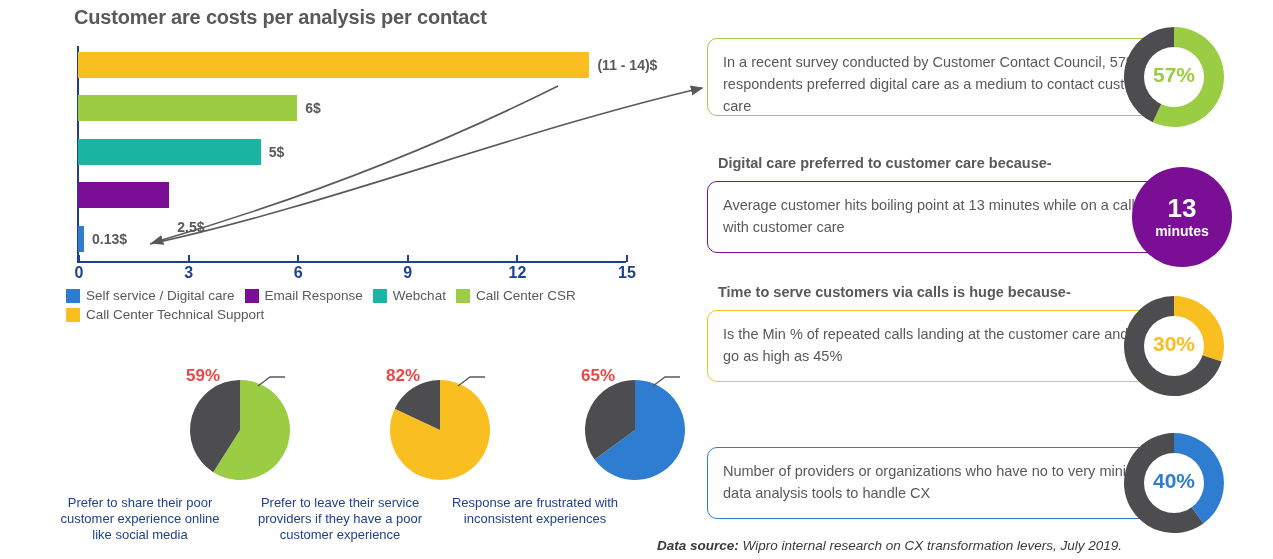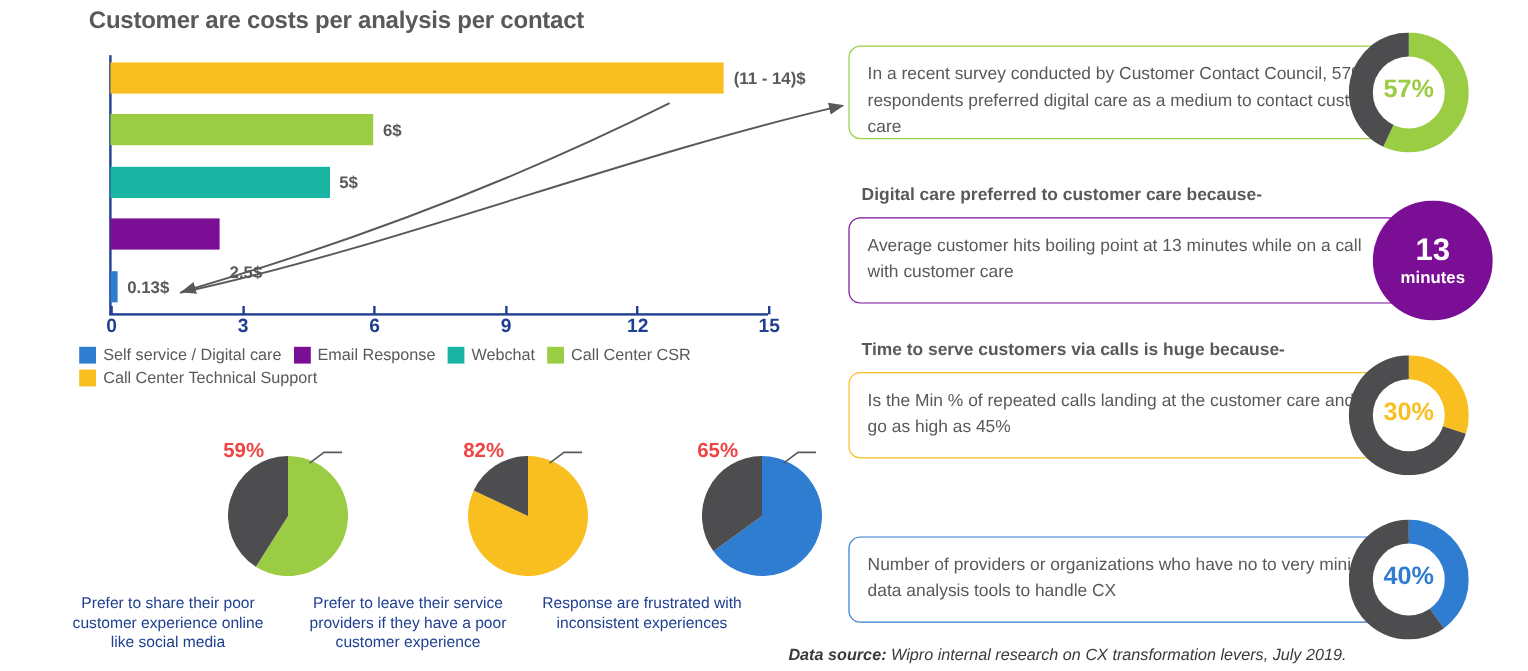--- a/index.html
+++ b/index.html
@@ -10,21 +10,21 @@
   }
   .root{position:absolute;left:0;top:0;width:1273px;height:559px;}
 
   
   .chart-title{
     position:absolute;left:74px;top:6px;
     font-size:20px;font-weight:bold;color:#58595b;
     letter-spacing:-0.2px;white-space:nowrap;
   }
 
-  .barchart{position:absolute;left:18px;top:0;width:660px;height:290px;}
+  .barchart{position:absolute;left:4px;top:0;width:660px;height:290px;}
   .axis-line{position:absolute;background:#1f3f91;}
   .yaxis{left:73px;top:46px;width:2px;height:216px;}
   .xaxis{left:73px;top:261px;height:2px;width:549px;}
   .tick{position:absolute;width:2px;height:7px;background:#1f3f91;top:255px;}
   .ticklabel{
     position:absolute;top:264px;font-size:16px;font-weight:bold;
     color:#1f3f91;transform:translateX(-50%);
   }
   .bar{position:absolute;height:26px;}
   .barlabel{
@@ -185,21 +185,21 @@
             <path d="M 50 50 L 50 0 A 50 50 0 1 1 28.711035421746363 95.24135262330097 Z" fill="#9ACD43"></path>
             <path d="M 50 50 L 28.711035421746363 95.24135262330097 A 50 50 0 0 1 49.99999999999999 0 Z" fill="#4D4D4F"></path>
             <circle cx="50" cy="50" r="30" fill="#ffffff"></circle>
           </svg><div class="badge-num" style="top: 36px; font-size: 21px; color: rgb(154, 205, 67);">57%</div></div>
       </div>
       <div class="card-group" style="top: 155px; height: 112px;">
         <div class="card-heading" style="top: 0px;">Digital care preferred to customer care because-</div>
         <div class="card-box" style="top: 26px; height: 72px; border-color: rgb(122, 15, 150);">
           <div class="card-text">Average customer hits boiling point at 13 minutes while on a call with customer care</div>
         </div>
-        <div class="badge" style="left: 484px; top: 12px;"><svg width="100" height="100">
+        <div class="badge" style="left: 472px; top: 12px;"><svg width="100" height="100">
             <circle cx="50" cy="50" r="50" fill="#7A0F96"></circle>
           </svg><div class="badge-num" style="top: 26px; font-size: 26px; color: rgb(255, 255, 255);">13</div><div class="badge-num" style="top: 56px; font-size: 14px; color: rgb(255, 255, 255);">minutes</div></div>
       </div>
       <div class="card-group" style="top: 284px; height: 112px;">
         <div class="card-heading" style="top: 0px;">Time to serve customers via calls is huge because-</div>
         <div class="card-box" style="top: 26px; height: 72px; border-color: rgb(249, 190, 32);">
           <div class="card-text">Is the Min % of repeated calls landing at the customer care and can go as high as 45%</div>
         </div>
         <div class="badge" style="left: 464px; top: 12px;"><svg width="100" height="100">
             <path d="M 50 50 L 50 0 A 50 50 0 0 1 97.55282581475768 65.45084971874736 Z" fill="#F9BE20"></path>

